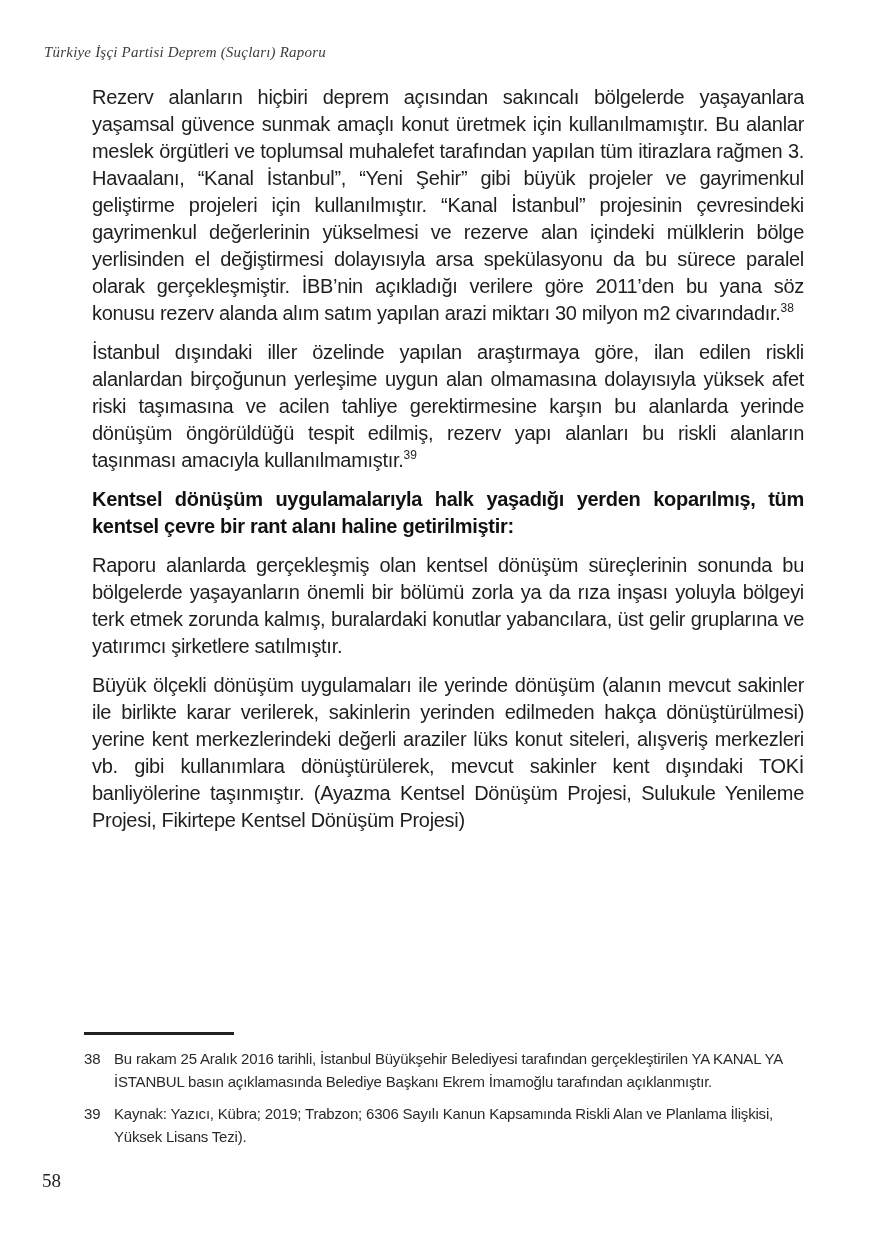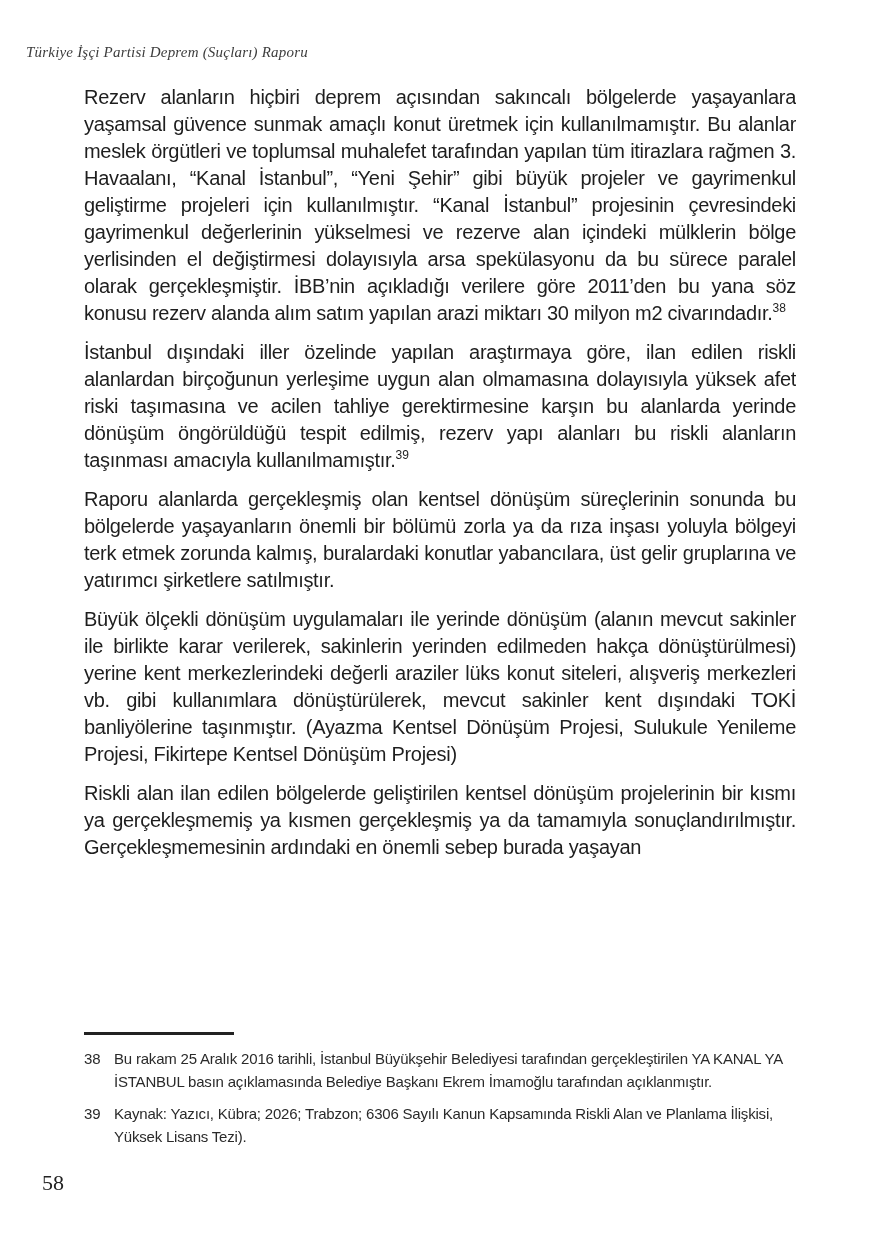--- a/index.html
+++ b/index.html
@@ -6,29 +6,29 @@
   * { margin:0; padding:0; box-sizing:border-box; }
   html,body { background:#fff; }
   .page {
     position:relative;
     width:877px; height:1241px;
     background:#ffffff;
     overflow:hidden;
     font-family:"Liberation Sans", sans-serif;
   }
   .running-header {
-    position:absolute; left:26px; top:44px;
+    position:absolute; left:44px; top:44px;
     font-family:"Liberation Serif", serif;
     font-style:italic;
     font-size:15px;
     color:#3d3d3d;
     letter-spacing:0.2px;
   }
   .content {
-    position:absolute; left:84px; top:84px;
+    position:absolute; left:92px; top:84px;
     width:712px; height:950px;
     overflow:hidden;
   }
   p.body, p.heading {
     font-size:20px;
     line-height:27px;
     text-align:justify;
     letter-spacing:-0.3px;
     margin:0 0 12px 0;
     color:#1e1e1e;
@@ -58,58 +58,58 @@
     line-height:23px;
     letter-spacing:-0.2px;
     color:#2a2a2a;
     margin-bottom:9px;
   }
   .fn-num { flex:0 0 30px; }
   .fn-text { flex:1; }
   .page-number {
     position:absolute; left:42px; top:1170px;
     font-family:"Liberation Serif", serif;
-    font-size:22px;
+    font-size:19px;
     color:#222222;
   }
 </style>
 </head>
 <body>
 
 <div class="page">
 
   <div class="running-header">Türkiye İşçi Partisi Deprem (Suçları) Raporu</div>
 
   <main class="content">
 
     <p class="body"><span>Rezerv alanların hiçbiri deprem açısından sakıncalı bölgelerde yaşayanlara yaşamsal güvence sunmak amaçlı konut üretmek için kullanılmamıştır. Bu alanlar meslek örgütleri ve toplumsal muhalefet tarafından yapılan tüm itirazlara rağmen 3. Havaalanı, “Kanal İstanbul”, “Yeni Şehir” gibi büyük projeler ve gayrimenkul geliştirme projeleri için kullanılmıştır. “Kanal İstanbul” projesinin çevresindeki gayrimenkul değerlerinin yükselmesi ve rezerve alan içindeki mülklerin bölge yerlisinden el değiştirmesi dolayısıyla arsa spekülasyonu da bu sürece paralel olarak gerçekleşmiştir. İBB’nin açıkladığı verilere göre 2011’den bu yana söz konusu rezerv alanda alım satım yapılan arazi miktarı 30 milyon m2 civarındadır.</span><sup class="fnref">38</sup></p>
 
     <p class="body"><span>İstanbul dışındaki iller özelinde yapılan araştırmaya göre, ilan edilen riskli alanlardan birçoğunun yerleşime uygun alan olmamasına dolayısıyla yüksek afet riski taşımasına ve acilen tahliye gerektirmesine karşın bu alanlarda yerinde dönüşüm öngörüldüğü tespit edilmiş, rezerv yapı alanları bu riskli alanların taşınması amacıyla kullanılmamıştır.</span><sup class="fnref">39</sup></p>
 
+    <p class="heading">Kentsel dönüşüm uygulamalarıyla halk yaşadığı yerden koparılmış, tüm kentsel çevre bir rant alanı haline getirilmiştir:</p>
 
     <p class="body">Raporu alanlarda gerçekleşmiş olan kentsel dönüşüm süreçlerinin sonunda bu bölgelerde yaşayanların önemli bir bölümü zorla ya da rıza inşası yoluyla bölgeyi terk etmek zorunda kalmış, buralardaki konutlar yabancılara, üst gelir gruplarına ve yatırımcı şirketlere satılmıştır.</p>
 
     <p class="body">Büyük ölçekli dönüşüm uygulamaları ile yerinde dönüşüm (alanın mevcut sakinler ile birlikte karar verilerek, sakinlerin yerinden edilmeden hakça dönüştürülmesi) yerine kent merkezlerindeki değerli araziler lüks konut siteleri, alışveriş merkezleri vb. gibi kullanımlara dönüştürülerek, mevcut sakinler kent dışındaki TOKİ banliyölerine taşınmıştır. (Ayazma Kentsel Dönüşüm Projesi, Sulukule Yenileme Projesi, Fikirtepe Kentsel Dönüşüm Projesi)</p>
 
 
-    <p class="body">Riskli alan ilan edilen bölgelerde geliştirilen kentsel dönüşüm projelerinin bir kısmı ya gerçekleşmemiş ya kısmen gerçekleşmiş ya da tamamıyla sonuçlandırılmıştır. Gerçekleşmemesinin ardındaki en önemli sebep burada yaşayan</p>
 
   </main>
 
   <div class="footnote-area">
 
     <div class="footnote-separator"></div>
 
     <div class="footnote">
       <span class="fn-num">38</span>
       <span class="fn-text">Bu rakam 25 Aralık 2016 tarihli, İstanbul Büyükşehir Belediyesi tarafından gerçekleştirilen YA KANAL YA İSTANBUL basın açıklamasında Belediye Başkanı Ekrem İmamoğlu tarafından açıklanmıştır.</span>
     </div>
 
     <div class="footnote">
       <span class="fn-num">39</span>
-      <span class="fn-text">Kaynak: Yazıcı, Kübra; 2026; Trabzon; 6306 Sayılı Kanun Kapsamında Riskli Alan ve Planlama İlişkisi, Yüksek Lisans Tezi).</span>
+      <span class="fn-text">Kaynak: Yazıcı, Kübra; 2019; Trabzon; 6306 Sayılı Kanun Kapsamında Riskli Alan ve Planlama İlişkisi, Yüksek Lisans Tezi).</span>
     </div>
 
   </div>
 
   <div class="page-number">58</div>
 
 </div>
 
 </body></html>

